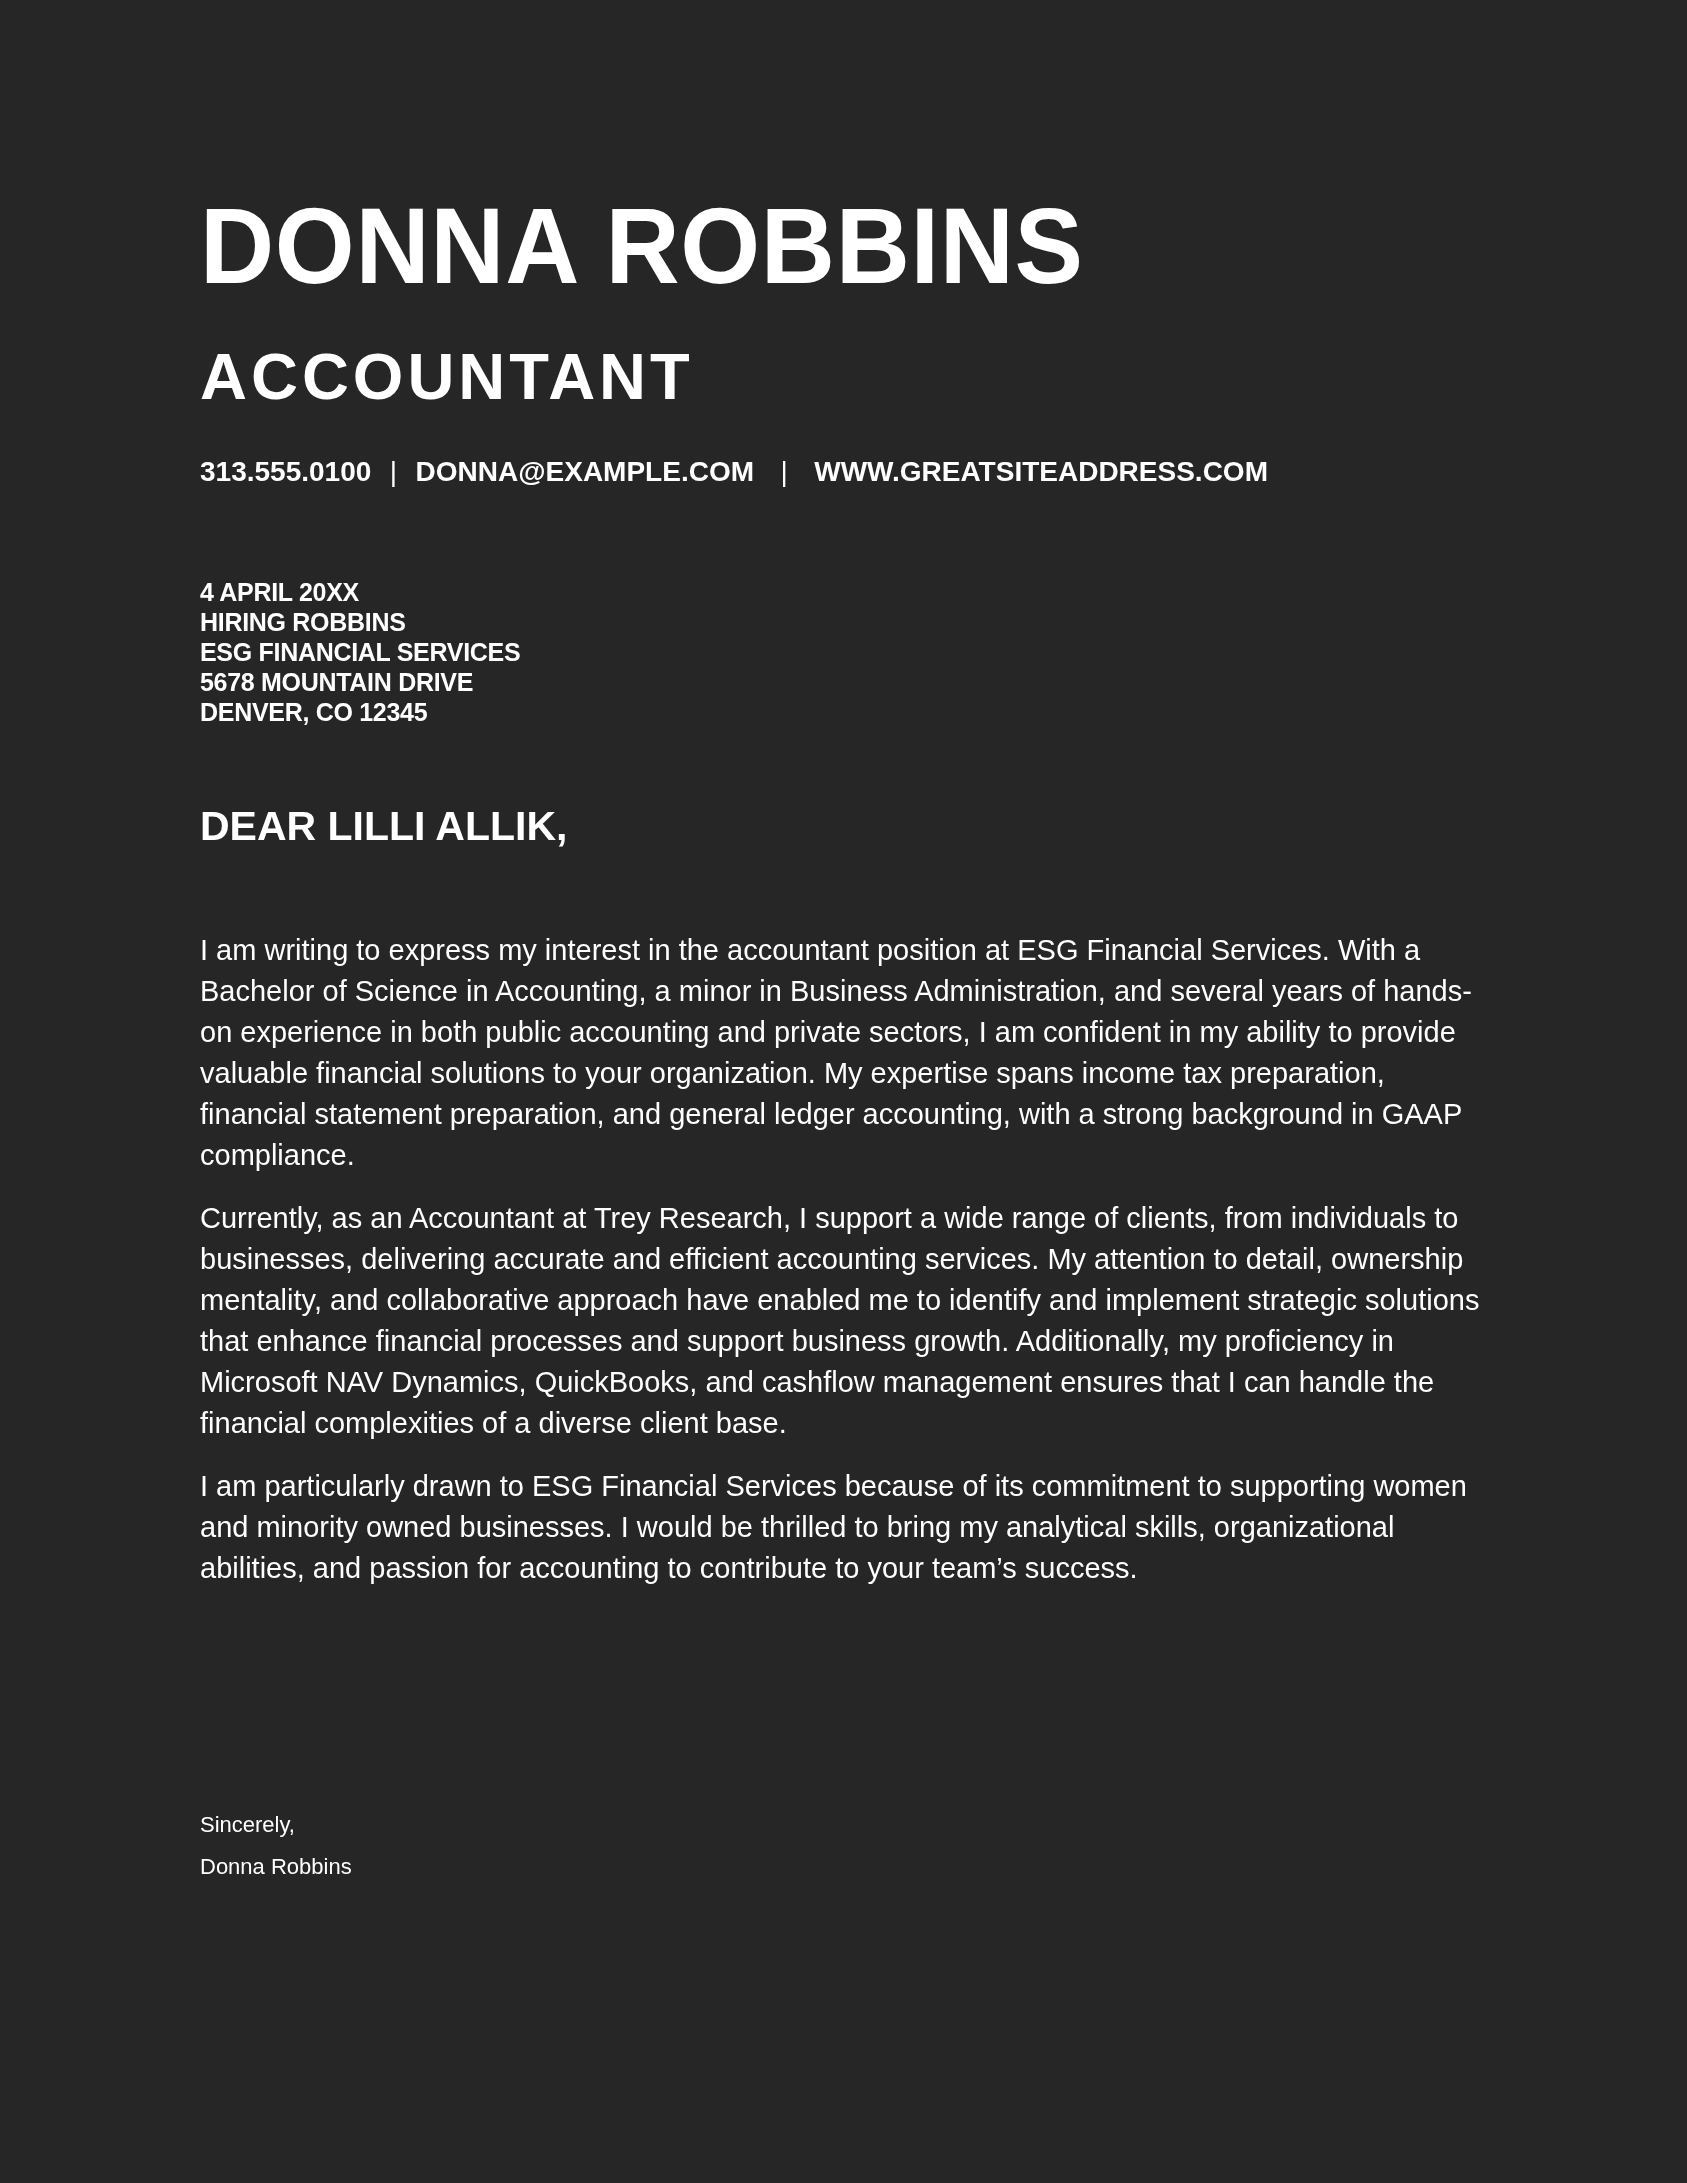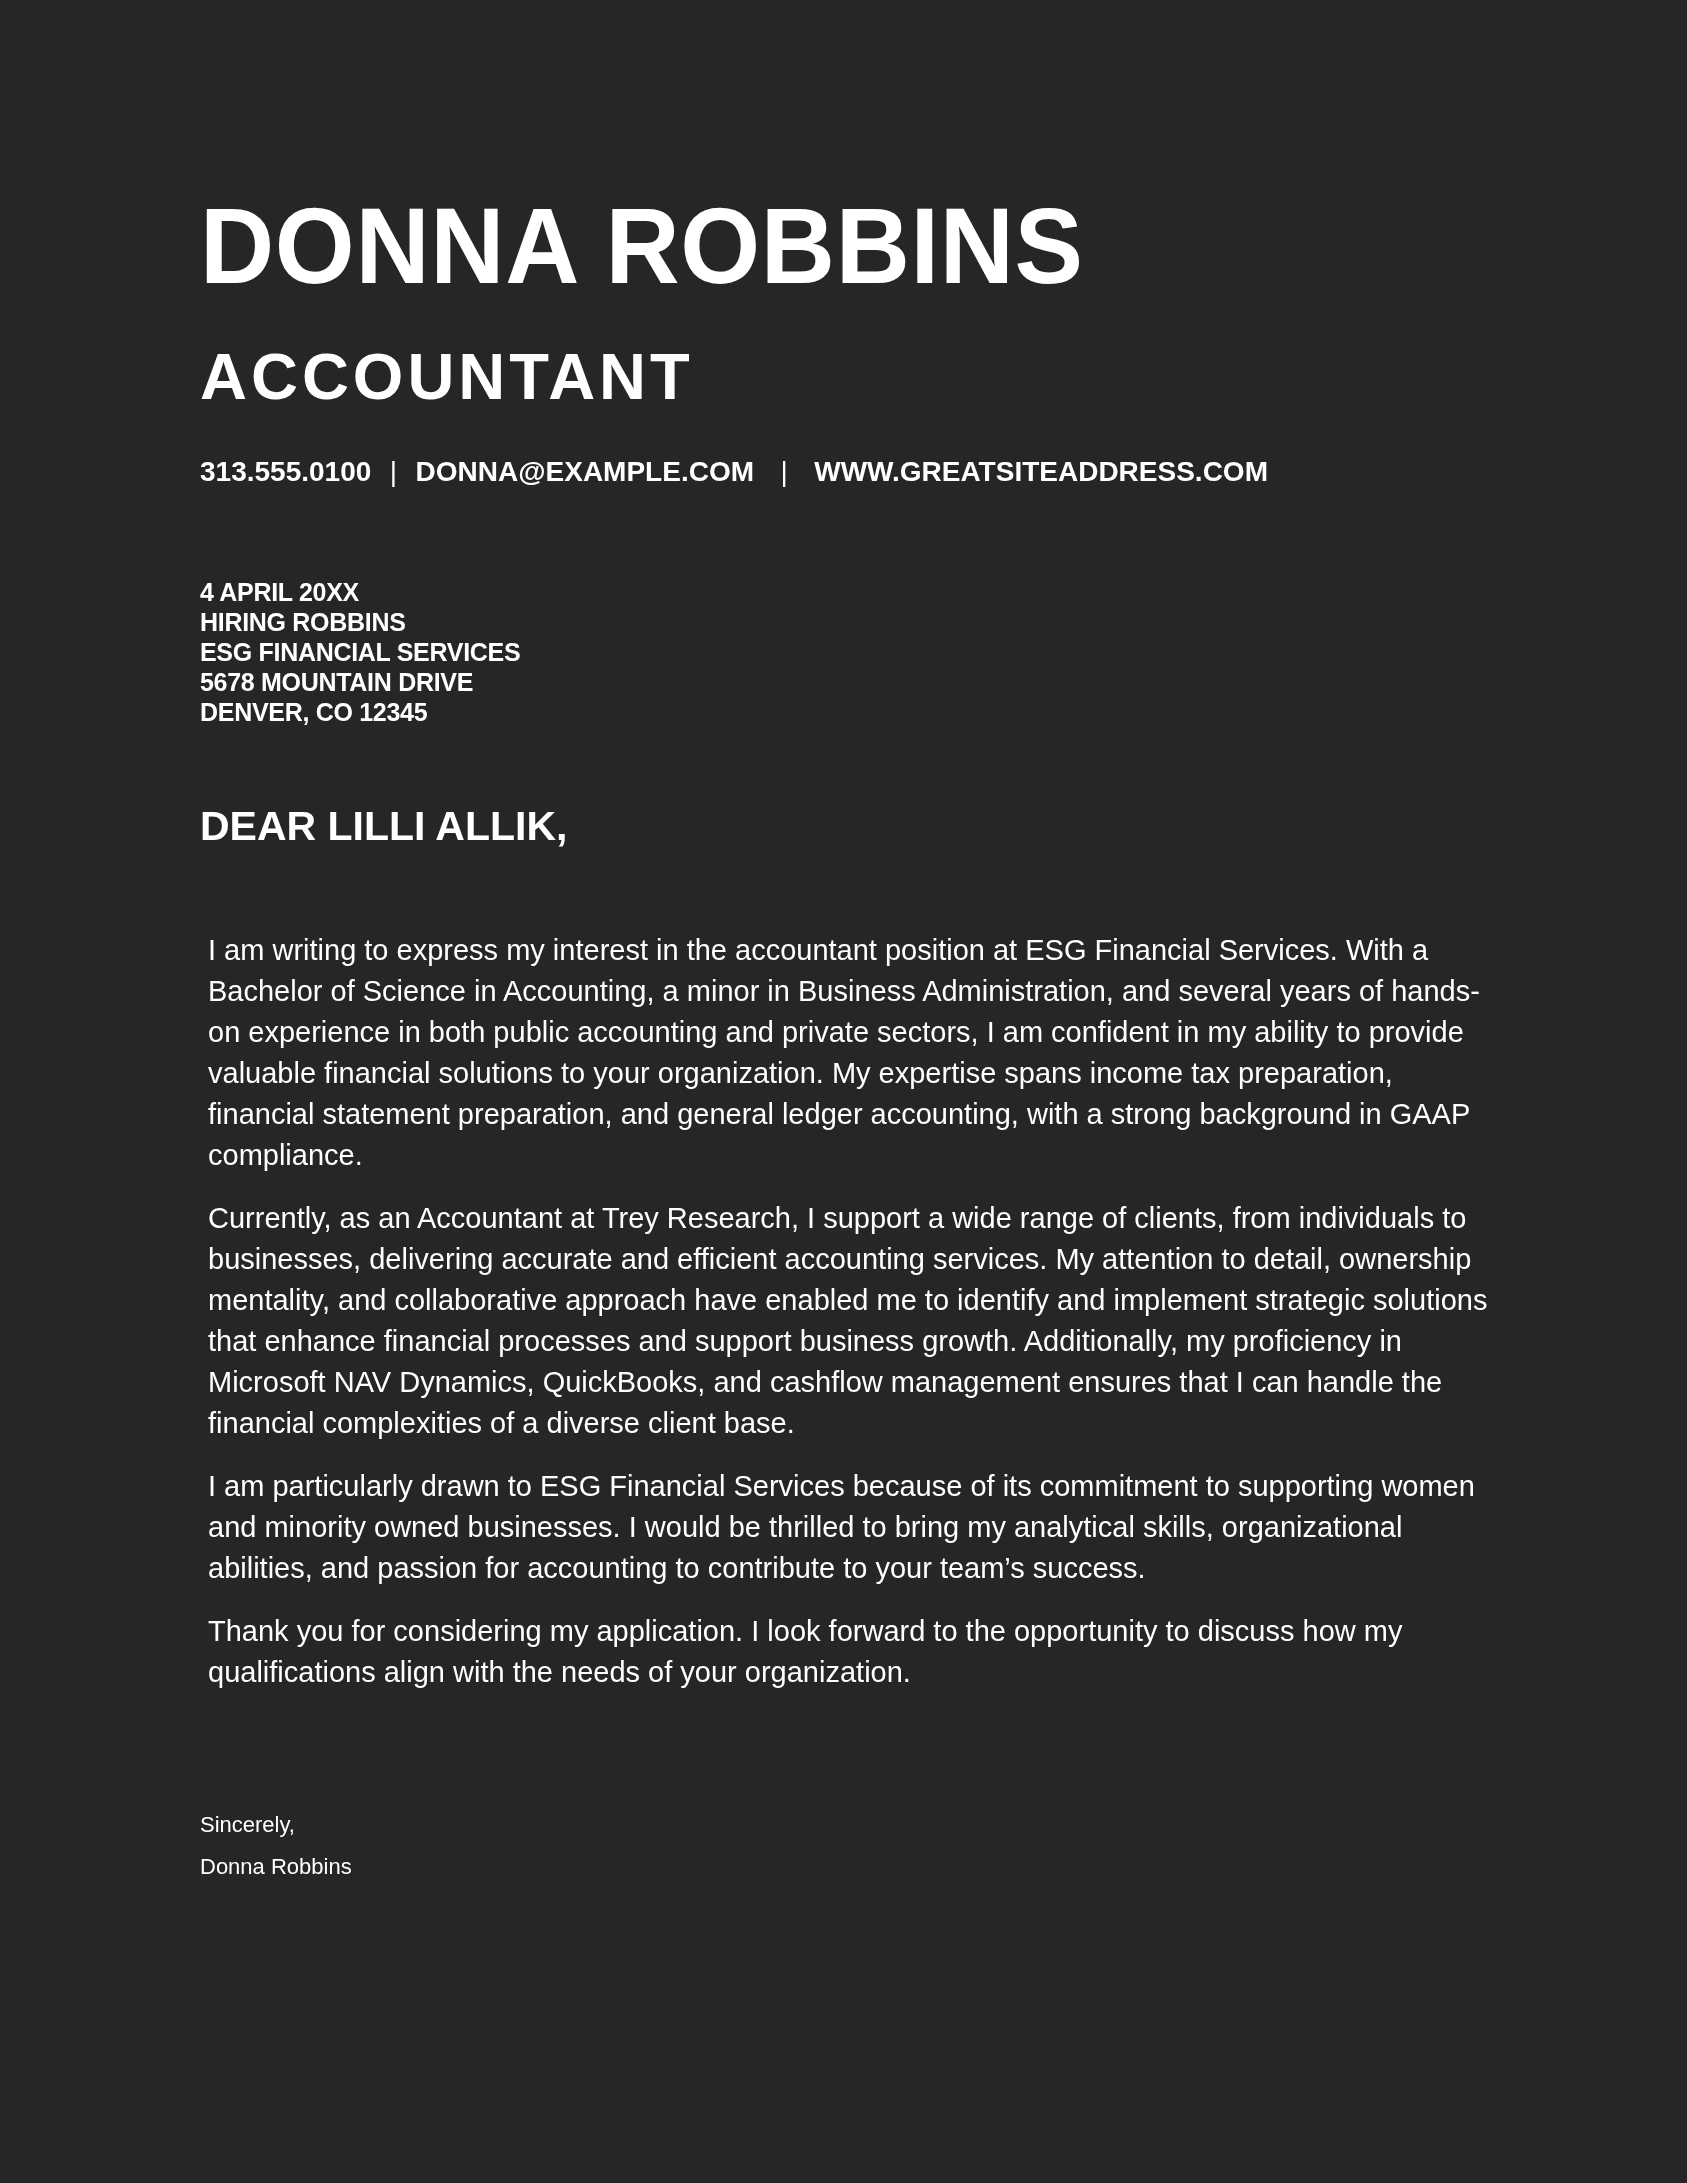--- a/index.html
+++ b/index.html
@@ -87,21 +87,21 @@
     .body-text {
       position: absolute;
       top: 930px;
       left: 0;
       width: 1297px;
       font-size: 29px;
       line-height: 41px;
       font-weight: normal;
     }
     .body-text p {
-      margin: 0 0 22px 8px;
+      margin: 0 0 22px 0;
     }
     .closing {
       position: absolute;
       top: 1804px;
       left: 0;
       font-size: 22px;
       line-height: 42px;
     }
     .closing div {
       display: block;
@@ -131,21 +131,20 @@
     <div>5678 MOUNTAIN DRIVE</div>
     <div>DENVER, CO 12345</div>
   </div>
 
   <div class="salutation">DEAR LILLI ALLIK,</div>
 
   <div class="body-text">
     <p>I am writing to express my interest in the accountant position at ESG Financial Services. With a Bachelor of Science in Accounting, a minor in Business Administration, and several years of hands-on experience in both public accounting and private sectors, I am confident in my ability to provide valuable financial solutions to your organization. My expertise spans income tax preparation, financial statement preparation, and general ledger accounting, with a strong background in GAAP compliance.</p>
     <p>Currently, as an Accountant at Trey Research, I support a wide range of clients, from individuals to businesses, delivering accurate and efficient accounting services. My attention to detail, ownership mentality, and collaborative approach have enabled me to identify and implement strategic solutions that enhance financial processes and support business growth. Additionally, my proficiency in Microsoft NAV Dynamics, QuickBooks, and cashflow management ensures that I can handle the financial complexities of a diverse client base.</p>
     <p>I am particularly drawn to ESG Financial Services because of its commitment to supporting women and minority owned businesses. I would be thrilled to bring my analytical skills, organizational abilities, and passion for accounting to contribute to your team’s success.</p>
-    <p>Thank you for considering my application. I look forward to the opportunity to discuss how my qualifications align with the needs of your organization.</p>
   </div>
 
   <div class="closing">
     <div>Sincerely,</div>
     <div>Donna Robbins</div>
   </div>
 
 </div>
 
 

